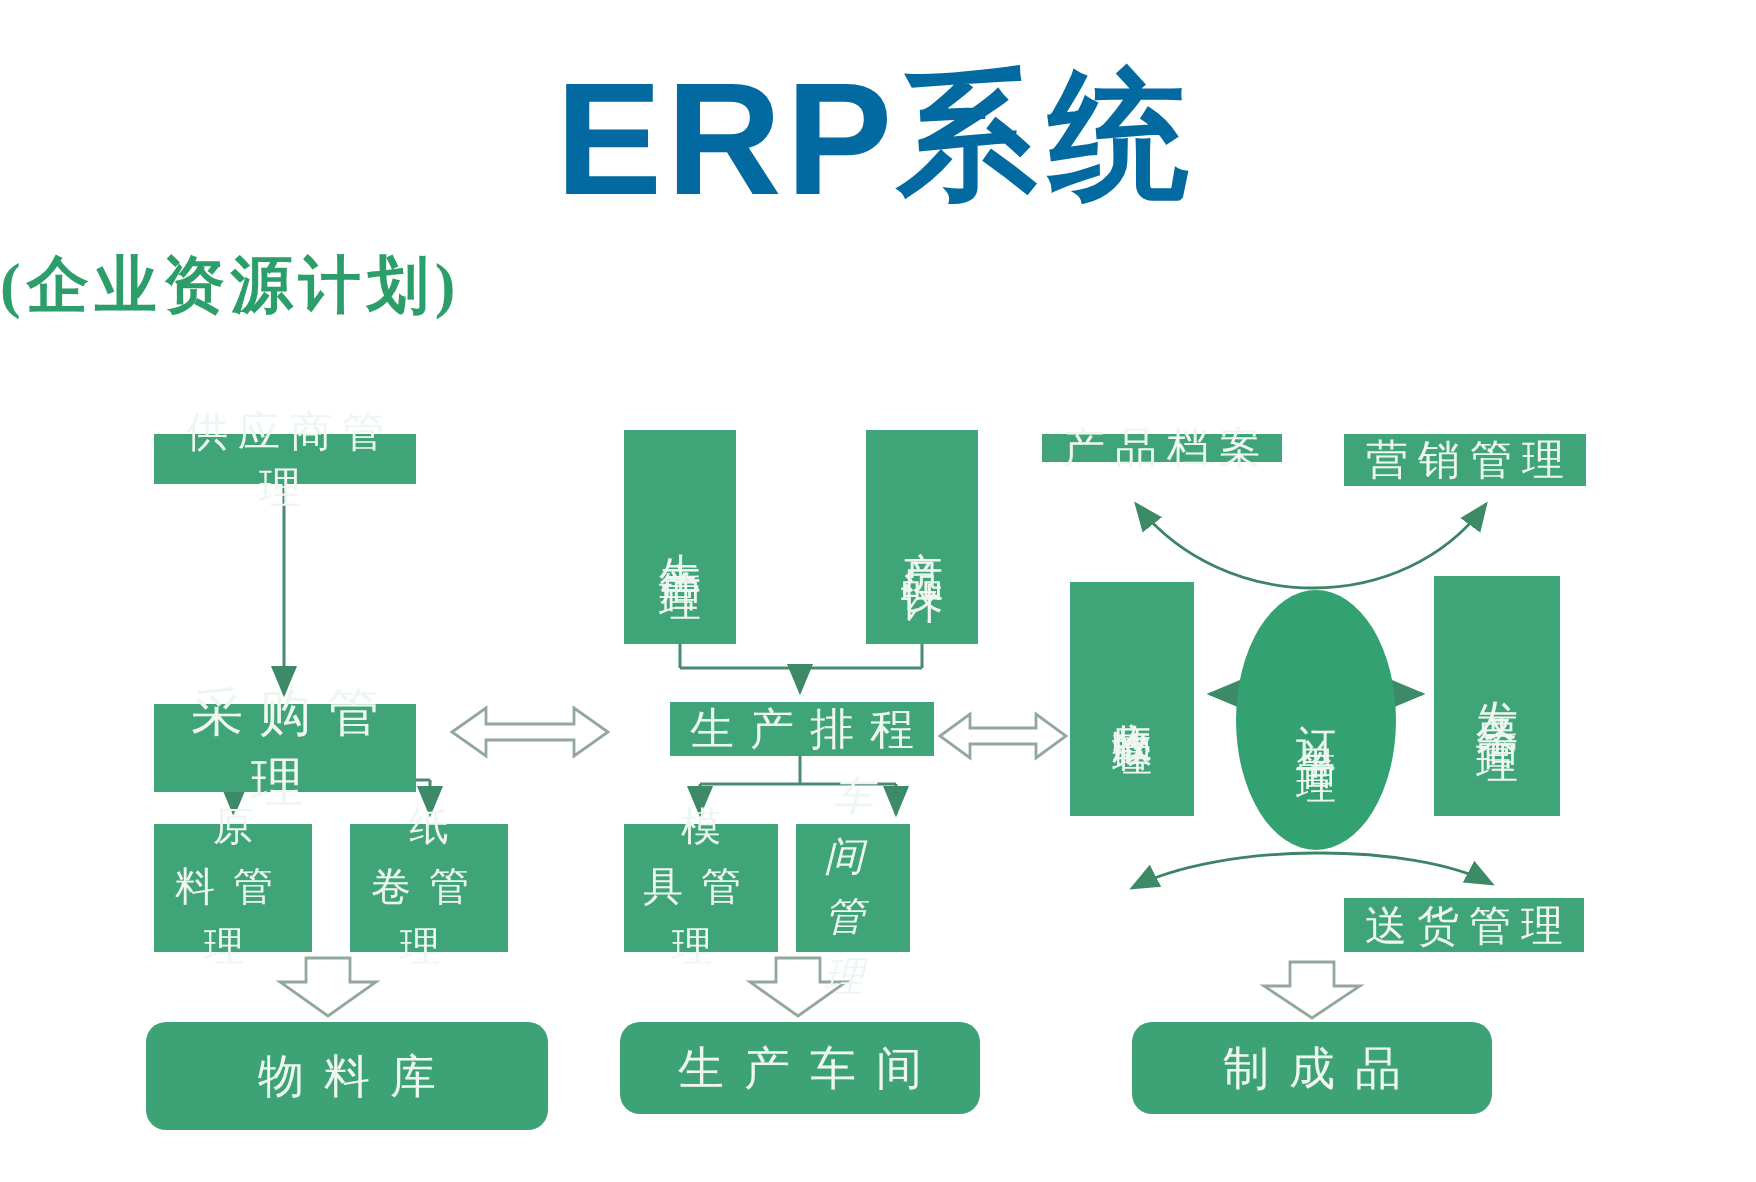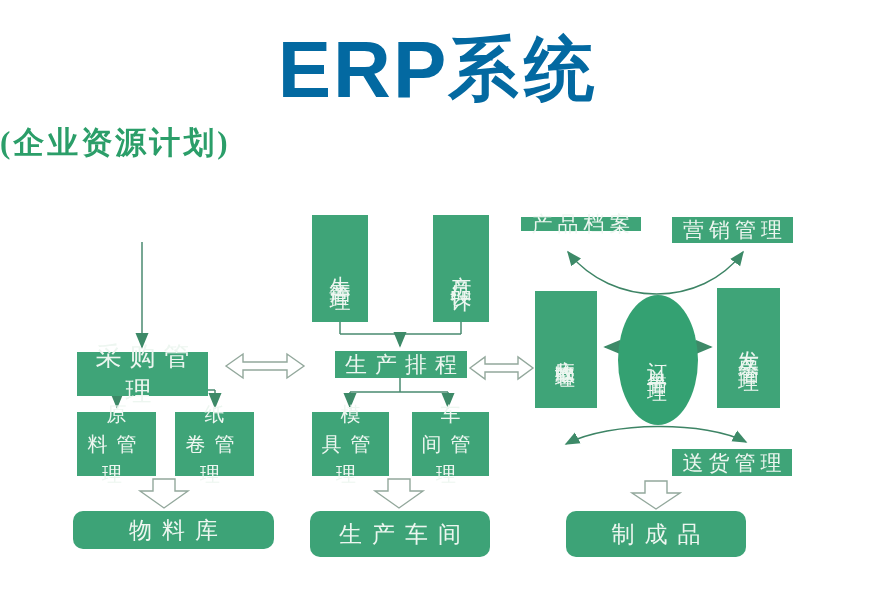--- a/index.html
+++ b/index.html
@@ -84,36 +84,37 @@
     <path d="M470,368 L485,357 L485,364 L518,364 L518,357 L533,368 L518,379 L518,372 L485,372 L485,379 Z" fill="#ffffff" stroke="#93a89c" stroke-width="1.4"></path>
 
     <path d="M153,479 H175 V491 H188 L164,508 L140,491 H153 Z" fill="#ffffff" stroke="#93a89c" stroke-width="1.4"></path>
     <path d="M388,479 H410 V491 H423 L399,508 L375,491 H388 Z" fill="#ffffff" stroke="#93a89c" stroke-width="1.4"></path>
     <path d="M645,481 H667 V493 H680 L656,509 L632,493 H645 Z" fill="#ffffff" stroke="#93a89c" stroke-width="1.4"></path>
   </svg>
 
   <div class="title"><span class="latin">ERP</span><span class="cjk">系统</span></div>
   <div class="subtitle">(企业资源计划)</div>
 
+  <div class="node h1line" style="left:77px;top:217px;width:131px;height:25px;">供应商管理</div>
   <div class="node h1line" style="left:77px;top:352px;width:131px;height:44px;font-size:26px;letter-spacing:8px;text-indent:8px;">采购管理</div>
   <div class="node h2line" style="left:77px;top:412px;width:79px;height:64px;">
       <span>原料管理</span>
     </div>
   <div class="node h2line" style="left:175px;top:412px;width:79px;height:64px;">
       <span>纸卷管理</span>
     </div>
-  <div class="node rounded big" style="left:73px;top:511px;width:201px;height:38px;">物料库</div>
+  <div class="node rounded big" style="left:73px;top:511px;width:201px;height:54px;">物料库</div>
 
   <div class="node vbox" style="left:312px;top:215px;width:56px;height:107px;">生产管理</div>
   <div class="node vbox" style="left:433px;top:215px;width:56px;height:107px;">产品设计</div>
   <div class="node h1line" style="left:335px;top:351px;width:132px;height:27px;font-size:22px;letter-spacing:8px;text-indent:8px;">生产排程</div>
   <div class="node h2line" style="left:312px;top:412px;width:77px;height:64px;">
       <span>模具管理</span>
     </div>
-  <div class="node h2line" style="left:412px;top:412px;width:77px;height:64px;">
+  <div class="node h2line" style="left:398px;top:412px;width:57px;height:64px;font-style:italic;">
       <span>车间管理</span>
     </div>
   <div class="node rounded big" style="left:310px;top:511px;width:180px;height:46px;">生产车间</div>
 
   <div class="node h1line" style="left:521px;top:217px;width:120px;height:14px;">产品档案</div>
   <div class="node h1line" style="left:672px;top:217px;width:121px;height:26px;">营销管理</div>
   <div class="node vbox" style="left:535px;top:291px;width:62px;height:117px;font-size:20px;letter-spacing:2px;">应收款管理</div>
   <div class="node ellipse" style="left:618px;top:295px;width:80px;height:130px;">订单管理</div>
   <div class="node vbox" style="left:717px;top:288px;width:63px;height:120px;letter-spacing:7px;">发票管理</div>
   <div class="node h1line" style="left:672px;top:449px;width:120px;height:27px;">送货管理</div>

